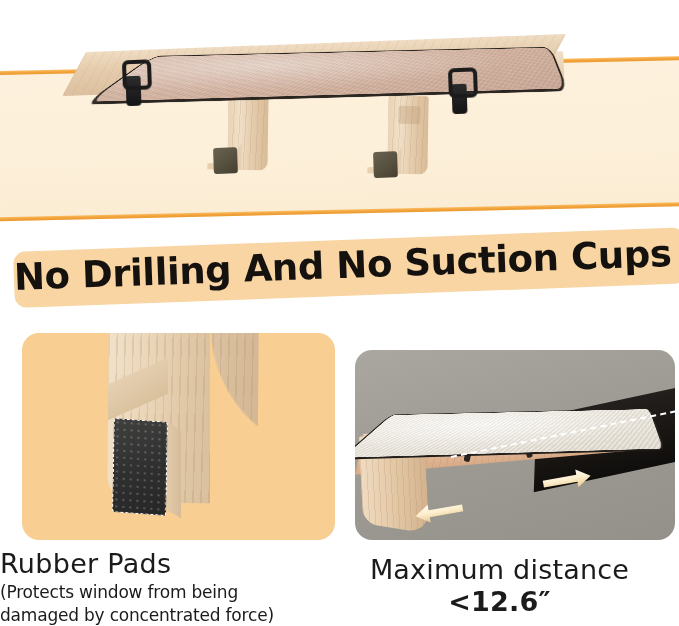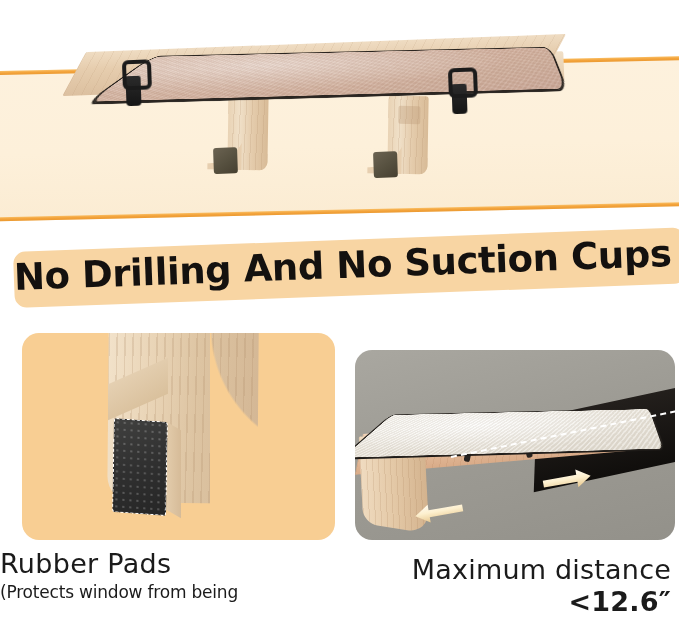--- a/index.html
+++ b/index.html
@@ -348,23 +348,23 @@
     line-height: 32px;
   }
   .cap-left-sub {
     font-size: 17px;
     line-height: 21px;
     letter-spacing: -0.2px;
     margin-top: 2px;
   }
   .cap-right {
     position: absolute;
-    left: 344px; top: 553px;
+    left: 336px; top: 553px;
     width: 327px;
-    text-align: right;
+    text-align: center;
     font-family: "DejaVu Sans", sans-serif;
     color: #1b1b1b;
   }
   .cap-right-title {
     font-size: 27px;
     letter-spacing: 0.2px;
     line-height: 33px;
   }
   .cap-right-value {
     font-size: 27px;
@@ -419,20 +419,21 @@
   <div class="closeup-leg"></div>
   <div class="closeup-bevel"></div>
   <div class="pad-side"></div>
   <div class="rubber-pad"></div>
   <div class="closeup-shoulder"></div>
 </div>
 
 <div class="cap-left">
   <div class="cap-left-title">Rubber Pads</div>
   <div class="cap-left-sub">(Protects window from being</div>
+  <div class="cap-left-sub">damaged by concentrated force)</div>
 </div>
 
 <div class="panel panel-right">
   <div class="rp-shadow"></div>
   <div class="rp-board"></div>
   <div class="rp-leg"></div>
   <div class="rp-strap"></div>
   <div class="rp-strap2"></div>
   <div class="rp-mat">
     <div class="rp-mat-tex"></div>

